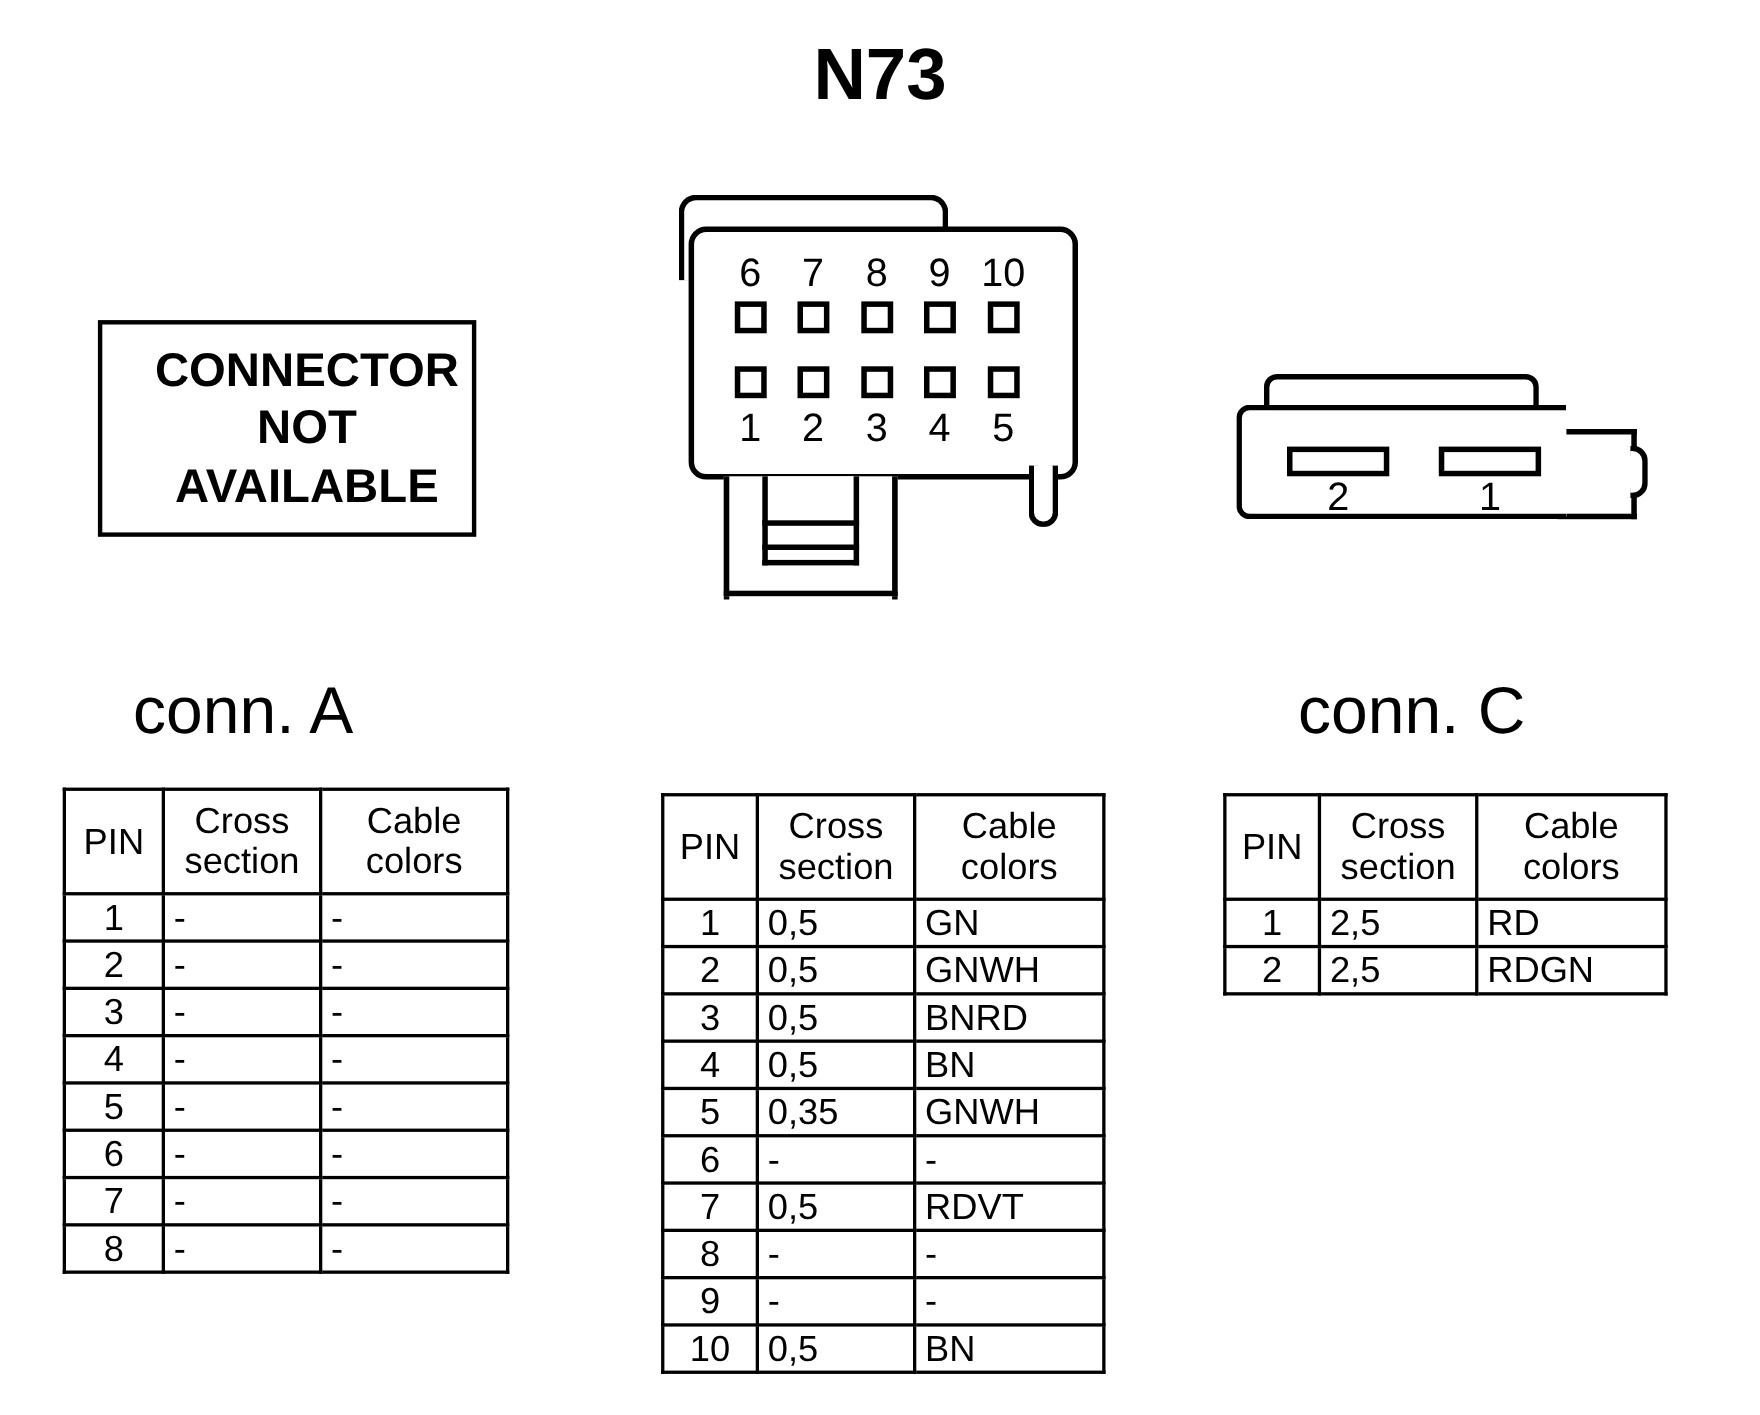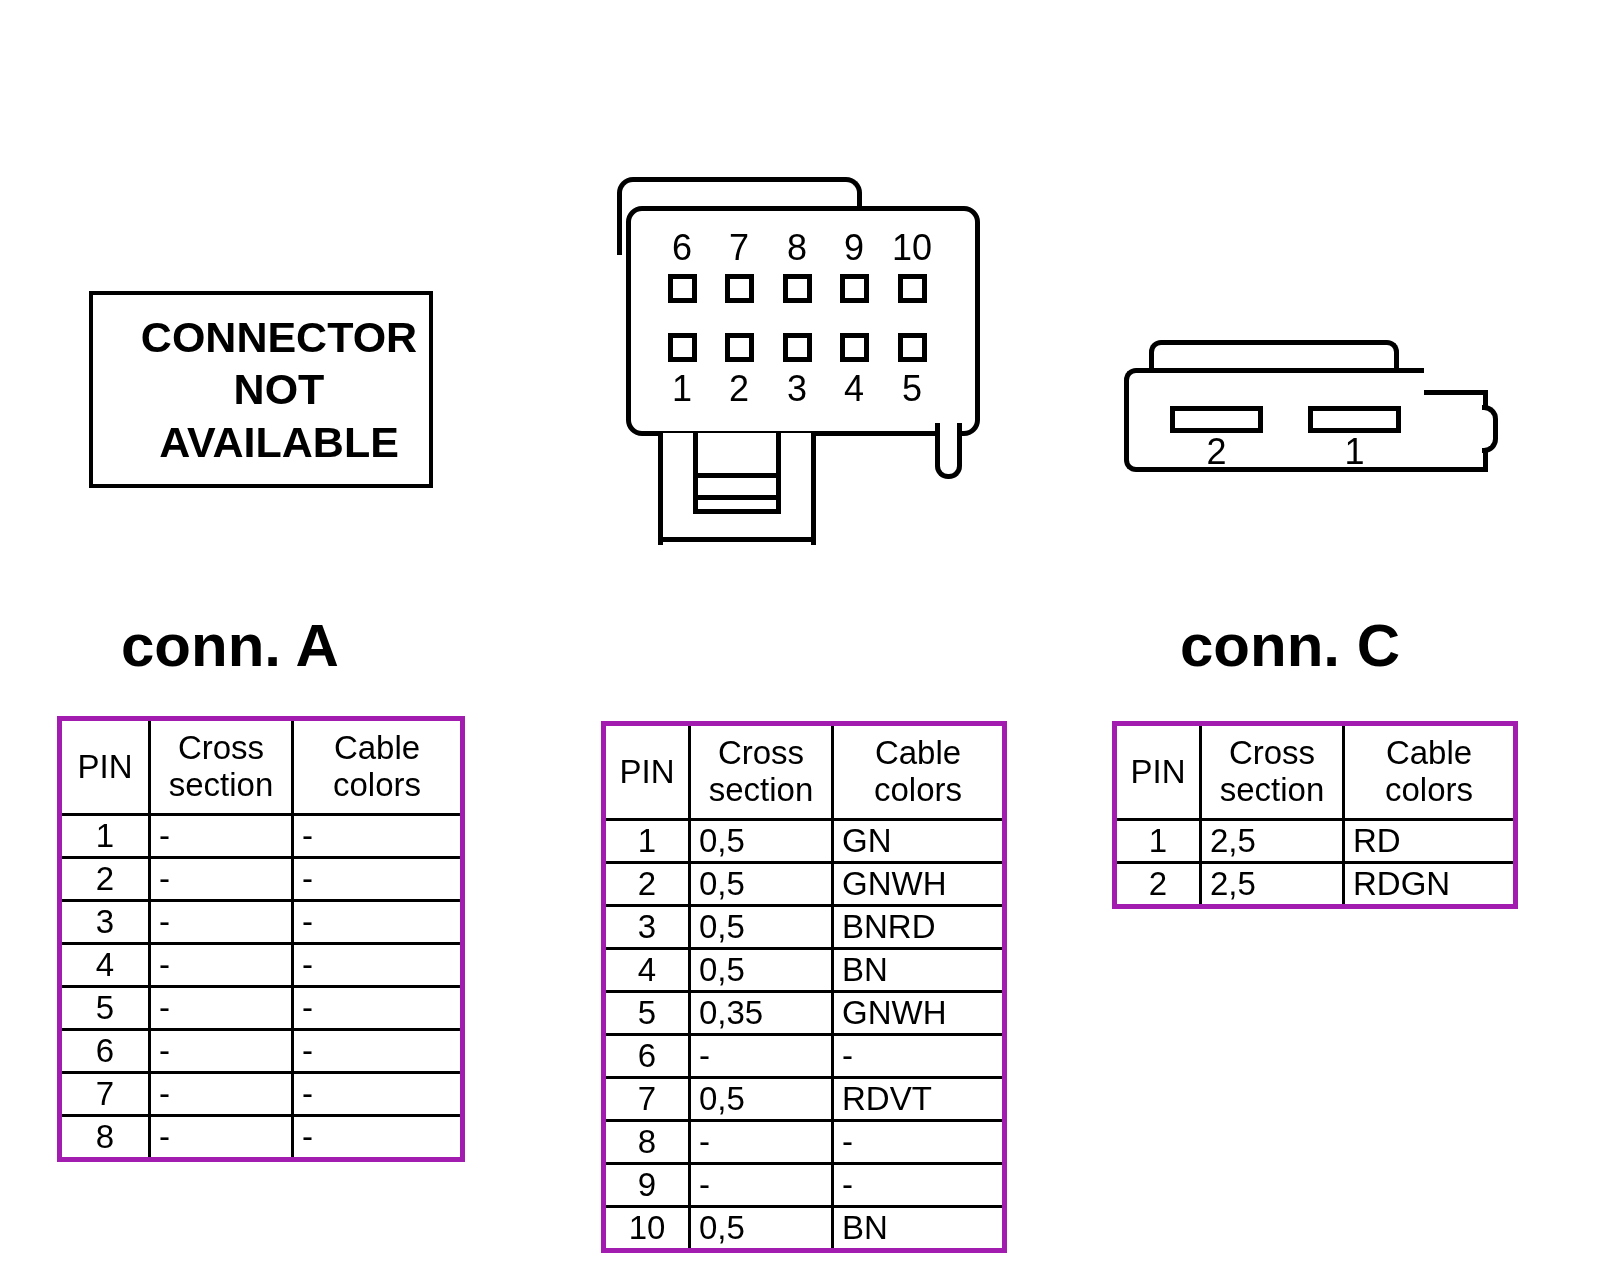--- a/index.html
+++ b/index.html
@@ -217,21 +217,21 @@
     width: 93px;
     text-align: center;
     font-size: 36px;
     line-height: 1.08;
   }
 
   
   .conn-heading {
     position: absolute;
     font-size: 60px;
-    font-weight: bold;
+    font-weight: normal;
     line-height: 1;
     white-space: nowrap;
   }
 
   
   .pin-table {
     position: absolute;
     border-collapse: collapse;
     table-layout: fixed;
     font-size: 33px;
@@ -259,21 +259,21 @@
     height: 40px;
   }
   .pin-table td.c-pin {
     text-align: center;
   }
   .pin-table td.c-val {
     text-align: left;
     padding-left: 8px;
   }
   table.pin-table {
-    border: 5px solid #a21caf;
+    border: 3px solid #a21caf;
   }
 
   #table-a { left: 57px; top: 716px; width: 403px; }
   #table-a col.c1 { width: 90px; }
   #table-a col.c2 { width: 143px; }
   #table-a col.c3 { width: 170px; }
 
   #table-b { left: 601px; top: 721px; width: 401px; }
   #table-b col.c1 { width: 86px; }
   #table-b col.c2 { width: 143px; }
@@ -282,20 +282,21 @@
   #table-c { left: 1112px; top: 721px; width: 401px; }
   #table-c col.c1 { width: 86px; }
   #table-c col.c2 { width: 143px; }
   #table-c col.c3 { width: 172px; }
 </style>
 </head>
 <body>
 
 <div id="page">
 
+  <div id="title">N73</div>
 
   <div id="not-available-box">
     <div class="na-line">CONNECTOR</div>
     <div class="na-line">NOT</div>
     <div class="na-line">AVAILABLE</div>
   </div>
 
   <div id="conn-b-drawing">
     <div class="cb-outer-shell"></div>
     <div class="cb-leg" style="left:58px; top:268px; height:112px;"></div>

